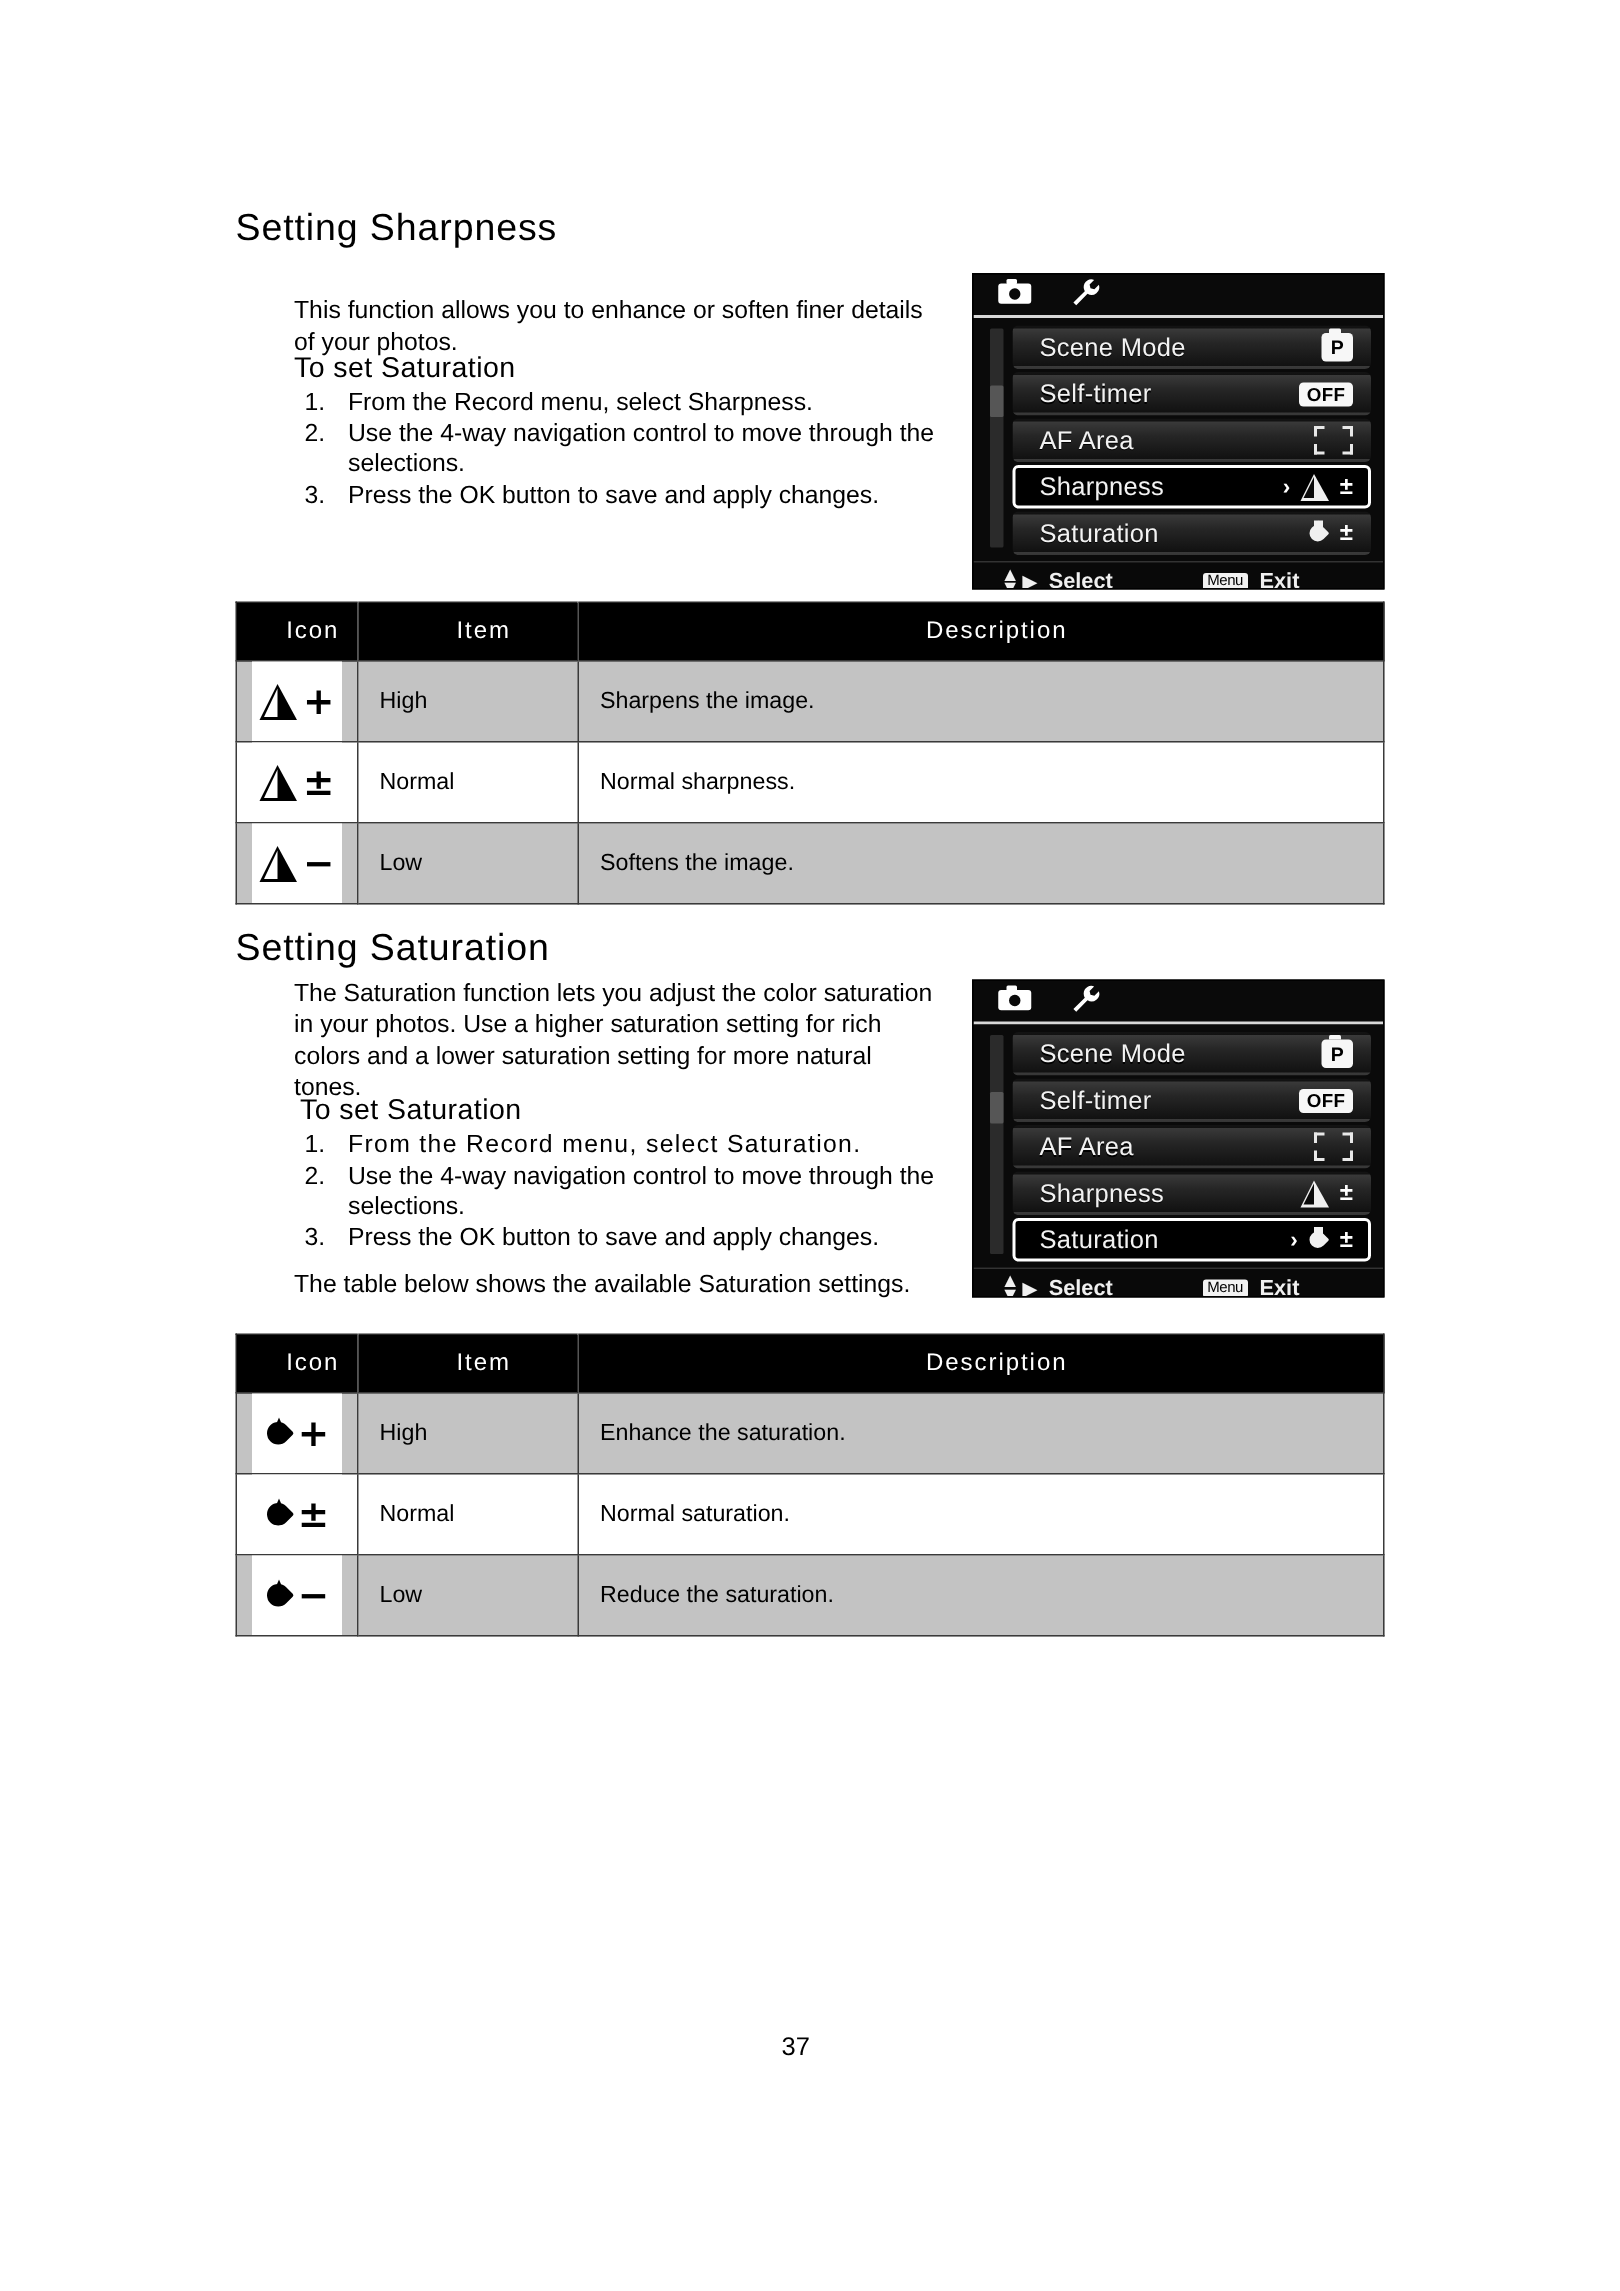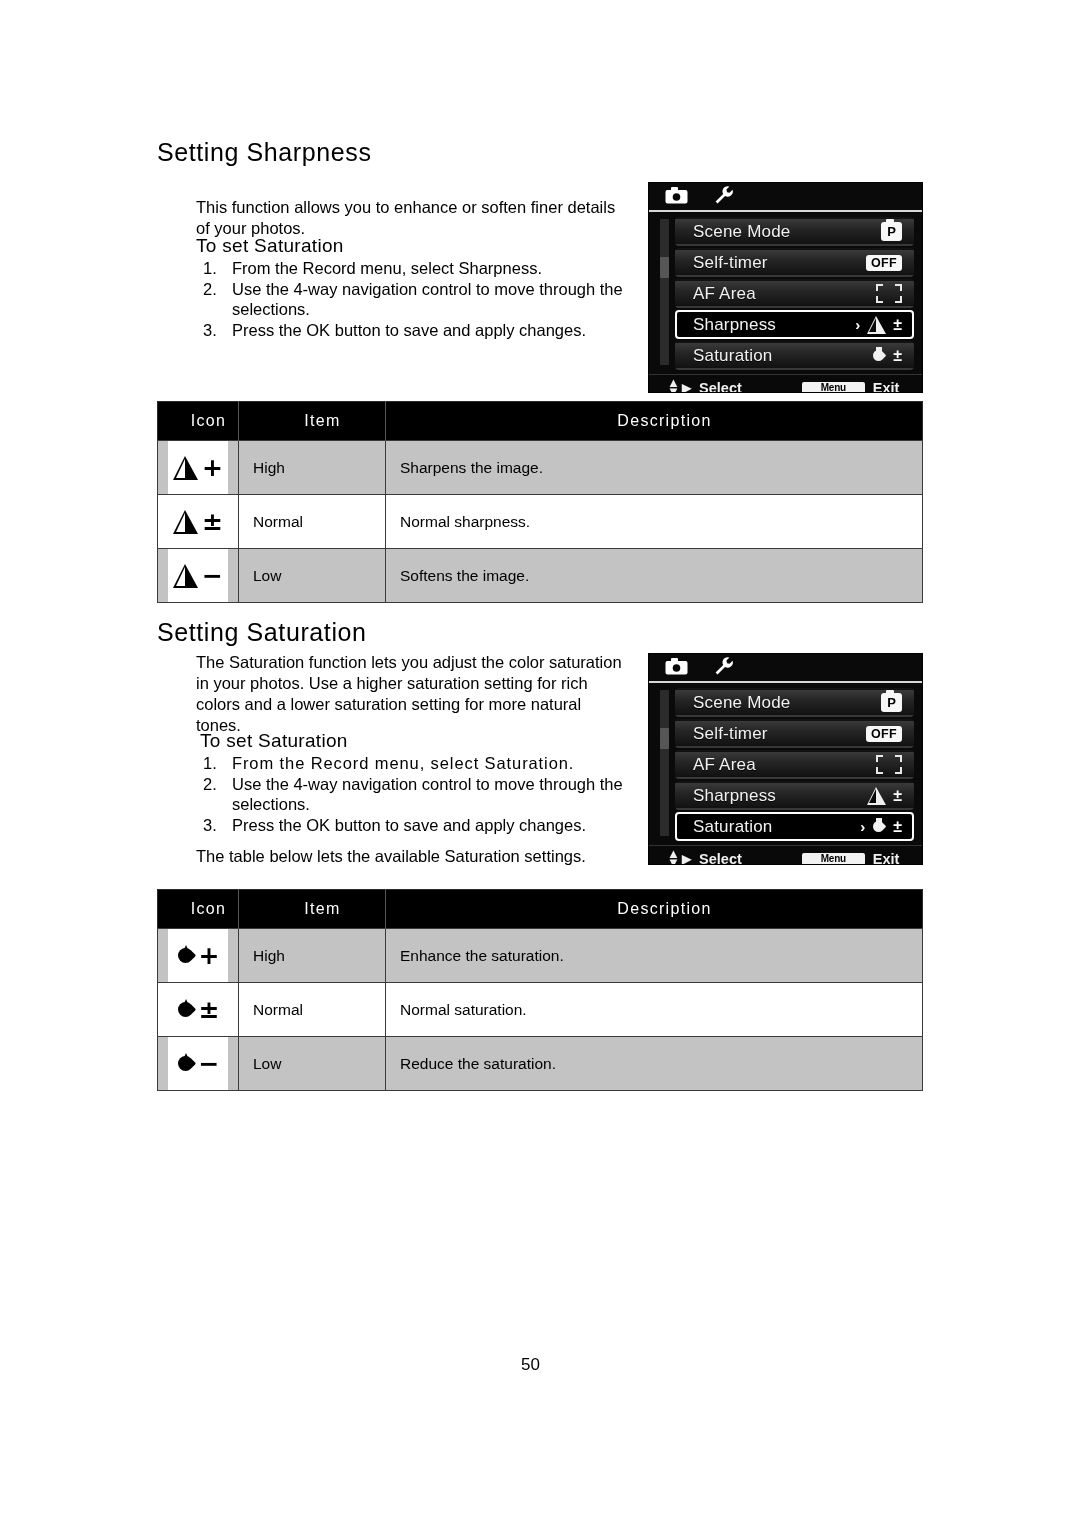--- a/index.html
+++ b/index.html
@@ -145,22 +145,22 @@
     color: #f0f0f0;
     font-size: 14.5px;
     font-weight: bold;
   }
   .lcd-footer .gapspace { width: 44px; display:inline-block; }
   .menu-badge {
     display: inline-block;
     background: #f2f2f2;
     color: #000;
     font-size: 10px;
-    font-weight: bold;
-    padding: 1px 19px;
+    font-weight: normal;
+    padding: 1px 3px;
     border-radius: 2px;
     line-height: 10px;
     letter-spacing: -0.3px;
   }
   .offbadge {
     display: inline-block;
     background: #f7f7f7;
     color: #000;
     font-size: 12.5px;
     font-weight: bold;
@@ -522,21 +522,21 @@
     <li>
       <span class="num">2.</span>
       <span>Use the 4-way navigation control to move through the selections.</span>
     </li>
     <li>
       <span class="num">3.</span>
       <span>Press the OK button to save and apply changes.</span>
     </li>
   </ol>
 
-  <div class="body-text" style="left:196px; top:846px; width:440px;">The table below lets the available Saturation settings.</div>
+  <div class="body-text" style="left:196px; top:846px; width:440px;">The table below shows the available Saturation settings.</div>
 
   <div class="lcd" style="left:648px; top:653px; width:275px; height:212px;">
     <div class="lcd-tabbar">
       <span>
         <svg width="23" height="18" viewBox="0 0 23 18">
             <rect x="0.5" y="4" width="22" height="13.5" rx="2" fill="#fff"></rect>
             <rect x="6" y="1" width="7" height="3.5" rx="1" fill="#fff"></rect>
             <circle cx="11.5" cy="11" r="3.8" fill="#0a0a0a"></circle>
           </svg>
       </span>
@@ -669,15 +669,15 @@
               </span>
             <span class="sym">−</span>
           </div>
         </td>
         <td>Low</td>
         <td>Reduce the saturation.</td>
       </tr>
     </tbody>
   </table>
 
-  <div class="pagenum" style="left:521px; top:1355px;">50</div>
+  <div class="pagenum" style="left:521px; top:1355px;">37</div>
 
 </div>
 
 </body></html>

